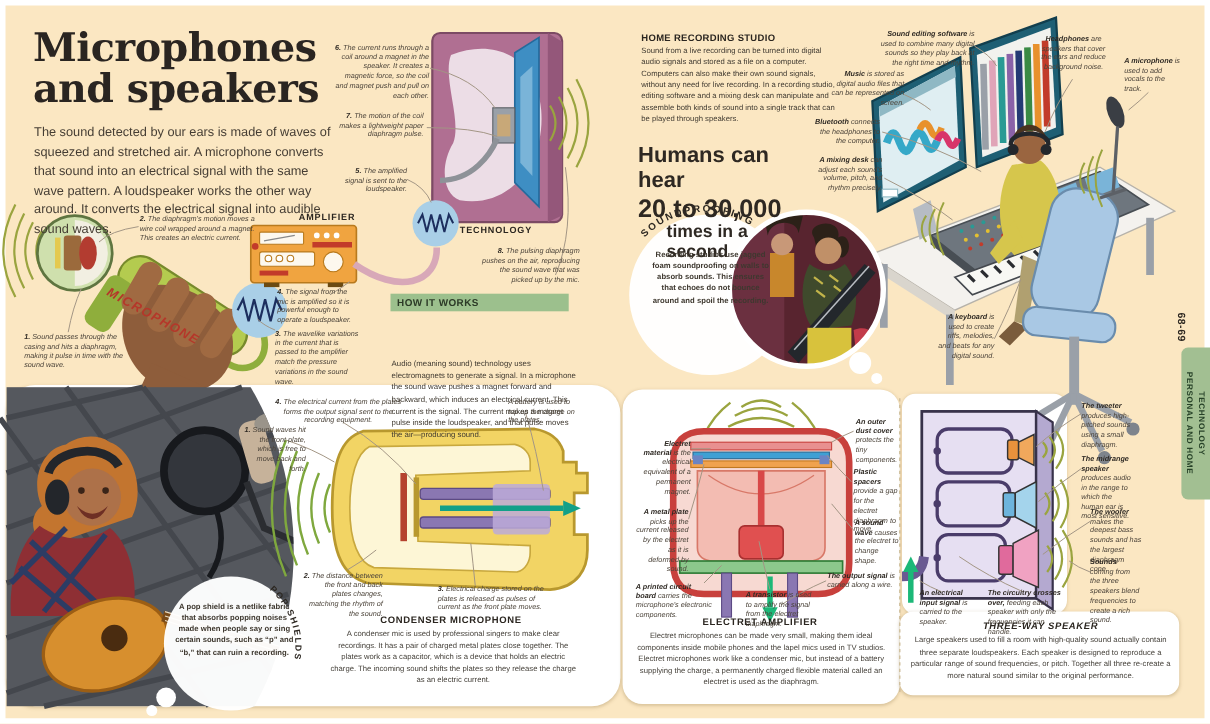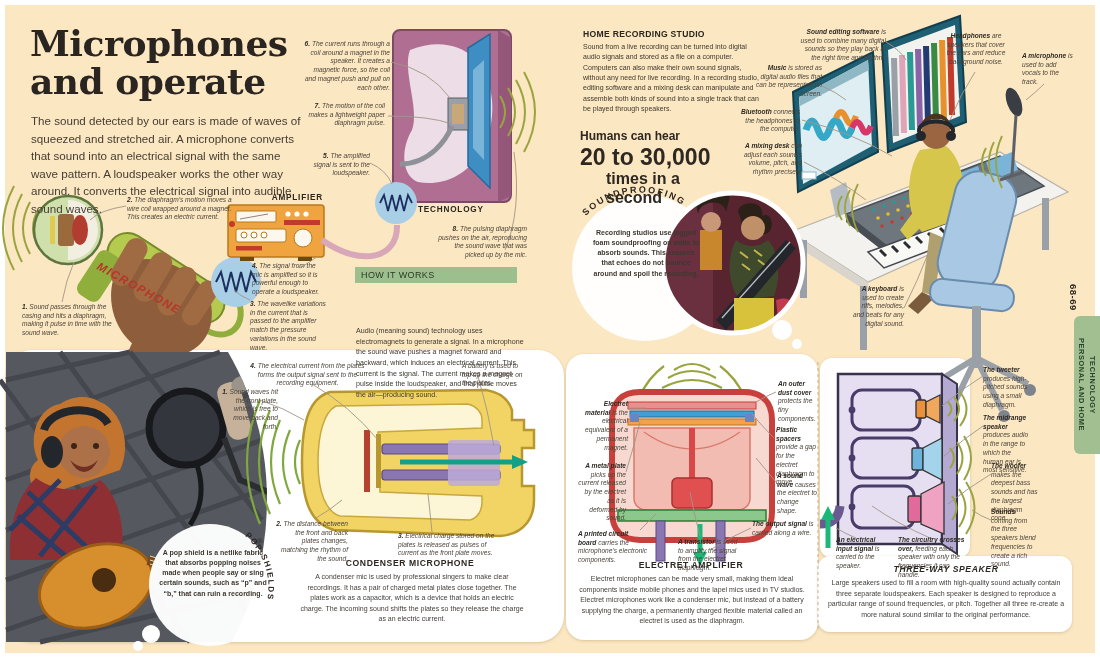--- a/index.html
+++ b/index.html
@@ -11,27 +11,27 @@
      font-family:"DejaVu Serif",serif;font-weight:bold;font-size:36px;line-height:1.06;
      color:#2a2521;letter-spacing:-.5px;}
   .intro{position:absolute;left:31px;top:112px;width:272px;z-index:5;font-size:11.6px;line-height:1.52;color:#453d33;}
   .co{position:absolute;z-index:6;font-style:italic;font-size:6.6px;line-height:1.32;color:#4c443a;}
   .co b{color:#2f2a24;}
   .ra{text-align:right}.ce{text-align:center}
   .dlabel{position:absolute;z-index:6;font-weight:bold;font-size:8.2px;letter-spacing:.8px;color:#2b2620;}
   .sechead{position:absolute;z-index:6;font-weight:bold;font-size:8.6px;letter-spacing:.6px;color:#2b2620;text-align:center;}
   .secbody{position:absolute;z-index:6;font-size:7px;line-height:1.5;color:#45413a;text-align:center;}
   .hiw-head{position:absolute;z-index:6;left:355px;top:267px;width:156px;background:#9cc08d;color:#2c3a27;
-     font-weight:normal;font-size:9px;letter-spacing:.4px;padding:3px 0 3px 6px;}
+     font-weight:bold;font-size:9px;letter-spacing:.4px;padding:3px 0 3px 6px;}
   .hiw-body{position:absolute;z-index:6;left:356px;top:287px;width:170px;font-size:7.1px;line-height:1.5;color:#3e382f;margin-top:39px;}
   .hrs-head{position:absolute;z-index:6;left:583px;top:29px;width:200px;font-weight:bold;font-size:8.6px;letter-spacing:.3px;color:#2b2620;}
   .hrs-body{position:absolute;z-index:6;left:583px;top:42px;width:180px;font-size:7px;line-height:1.48;color:#3e382f;}
   .fact{position:absolute;z-index:6;left:580px;top:130px;width:160px;color:#2e2822;font-weight:bold;}
   .fact div{line-height:1.15;}
-  .f1{font-size:12px;} .f2{font-size:16px;margin-left:22px;} .f3{font-size:23px;} .f4{font-size:16px;margin-left:26px;}
+  .f1{font-size:20px;} .f2{font-size:16px;margin-left:22px;} .f3{font-size:23px;} .f4{font-size:16px;margin-left:26px;}
   .bubble-txt{position:absolute;z-index:6;font-size:7px;line-height:1.45;color:#3e382f;text-align:center;font-weight:bold;}
   .mic-label{position:absolute;z-index:6;left:92px;top:282px;transform:rotate(29deg);
      color:#b5372a;font-weight:bold;font-style:italic;font-size:11.5px;letter-spacing:1.5px;}
   .pageno{position:absolute;z-index:6;left:1068px;top:284px;writing-mode:vertical-lr;
      font-weight:bold;font-size:9.5px;color:#2b2620;letter-spacing:.5px;}
   .tab{position:absolute;z-index:6;left:1074px;top:316px;width:26px;height:138px;background:#a2bf92;
      border-radius:6px 0 0 6px;display:flex;align-items:center;justify-content:center;}
   .tab span{writing-mode:vertical-lr;font-weight:bold;font-size:7.4px;letter-spacing:.6px;
      color:#274228;text-align:center;line-height:1.5;}
   svg text.arc{font-family:"Liberation Sans",sans-serif;font-weight:bold;fill:#2b2620;}
@@ -430,21 +430,21 @@
         <path d="M751 528 Q728 538 710 550"></path>
       <path d="M983 376 Q960 390 942 406"></path>
         <path d="M983 426 Q962 440 944 456"></path>
       <path d="M991 474 Q968 488 948 504"></path>
         <path d="M991 520 Q980 516 972 510"></path>
       <path d="M856 538 Q846 534 836 528"></path>
         <path d="M930 538 Q898 524 872 506"></path>
     </g>
   </svg>
 
-  <h1 class="title">Microphones and operate</h1>
+  <h1 class="title">Microphones and speakers</h1>
   <div class="intro">The sound detected by our ears is made of waves of squeezed and stretched air. A microphone converts that sound into an electrical signal with the same wave pattern. A loudspeaker works the other way around. It converts the electrical signal into audible sound waves.</div>
 
   <div class="mic-label">MICROPHONE</div>
   <div class="dlabel" style="left:243px;top:193px;width:80px;text-align:right;">AMPLIFIER</div>
   <div class="dlabel" style="left:418px;top:205px;width:90px;">TECHNOLOGY</div>
 
   <div class="co" style="left:22px;top:303px;width:90px;"><b>1.</b> <span>Sound passes through the casing and hits a diaphragm, making it pulse in time with the sound wave.</span></div>
   <div class="co" style="left:127px;top:196px;width:114px;"><b>2.</b> <span>The diaphragm's motion moves a wire coil wrapped around a magnet. This creates an electric current.</span></div>
   <div class="co" style="left:250px;top:300px;width:78px;"><b>3.</b> <span>The wavelike variations in the current that is passed to the amplifier match the pressure variations in the sound wave.</span></div>
   <div class="co" style="left:252px;top:262px;width:74px;"><b>4.</b> <span>The signal from the mic is amplified so it is powerful enough to operate a loudspeaker.</span></div>

